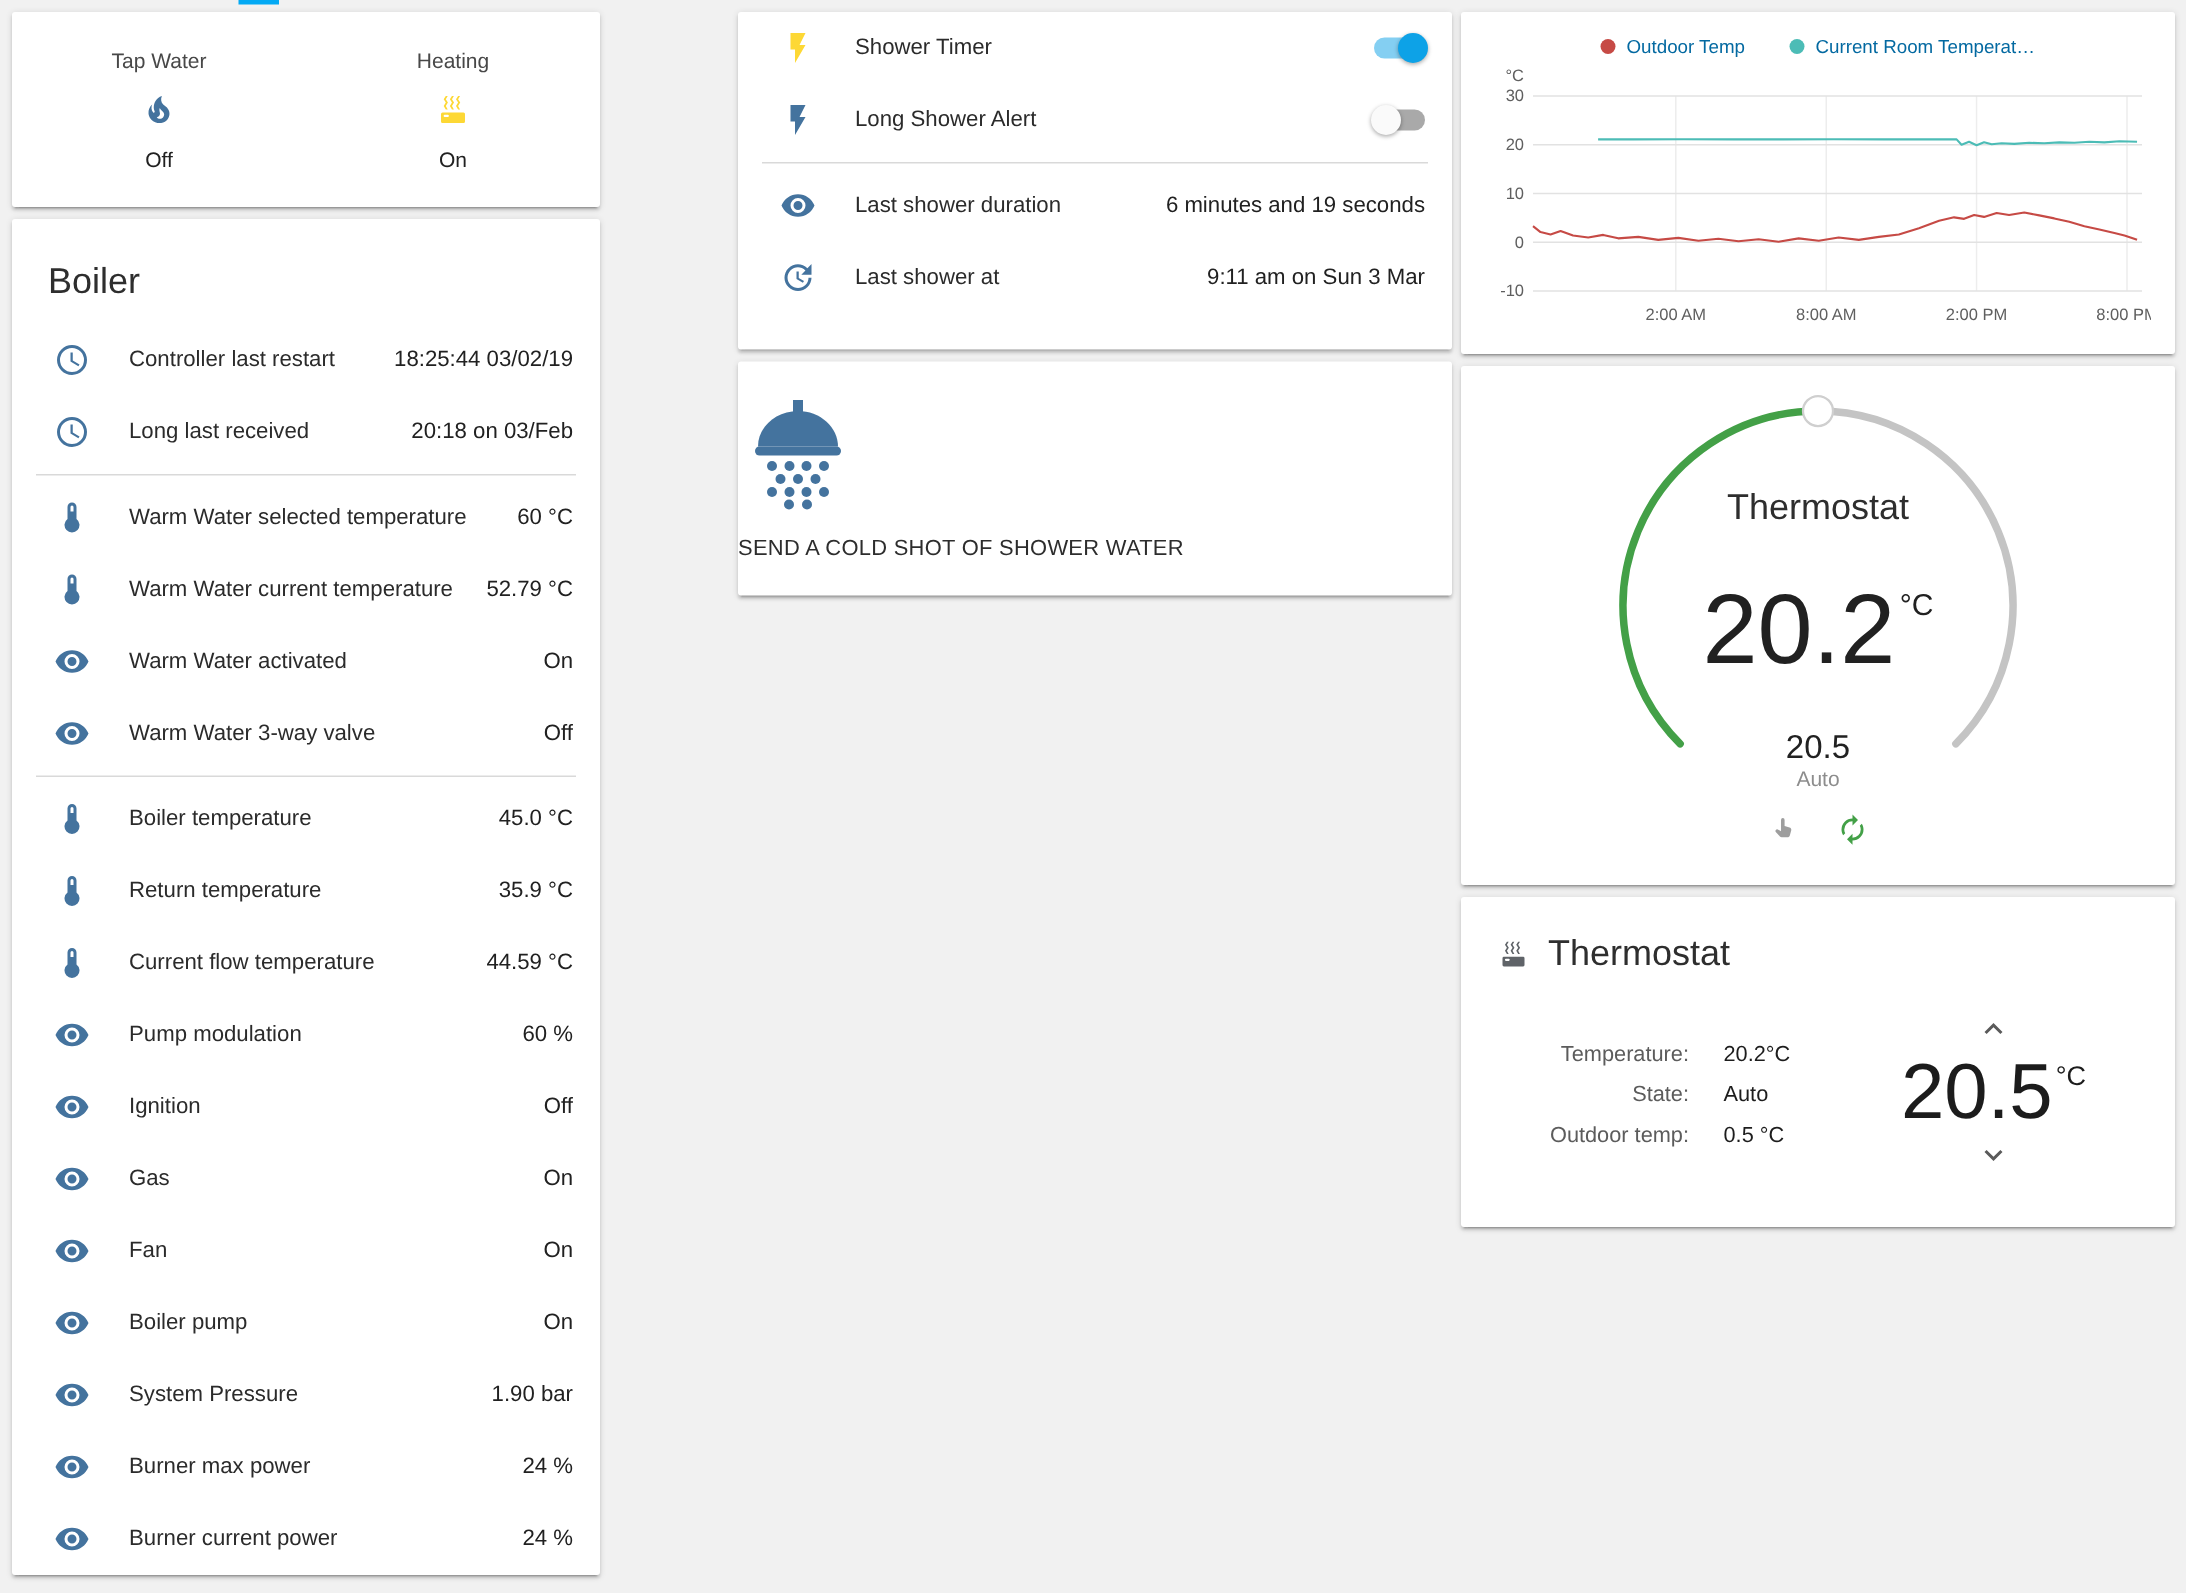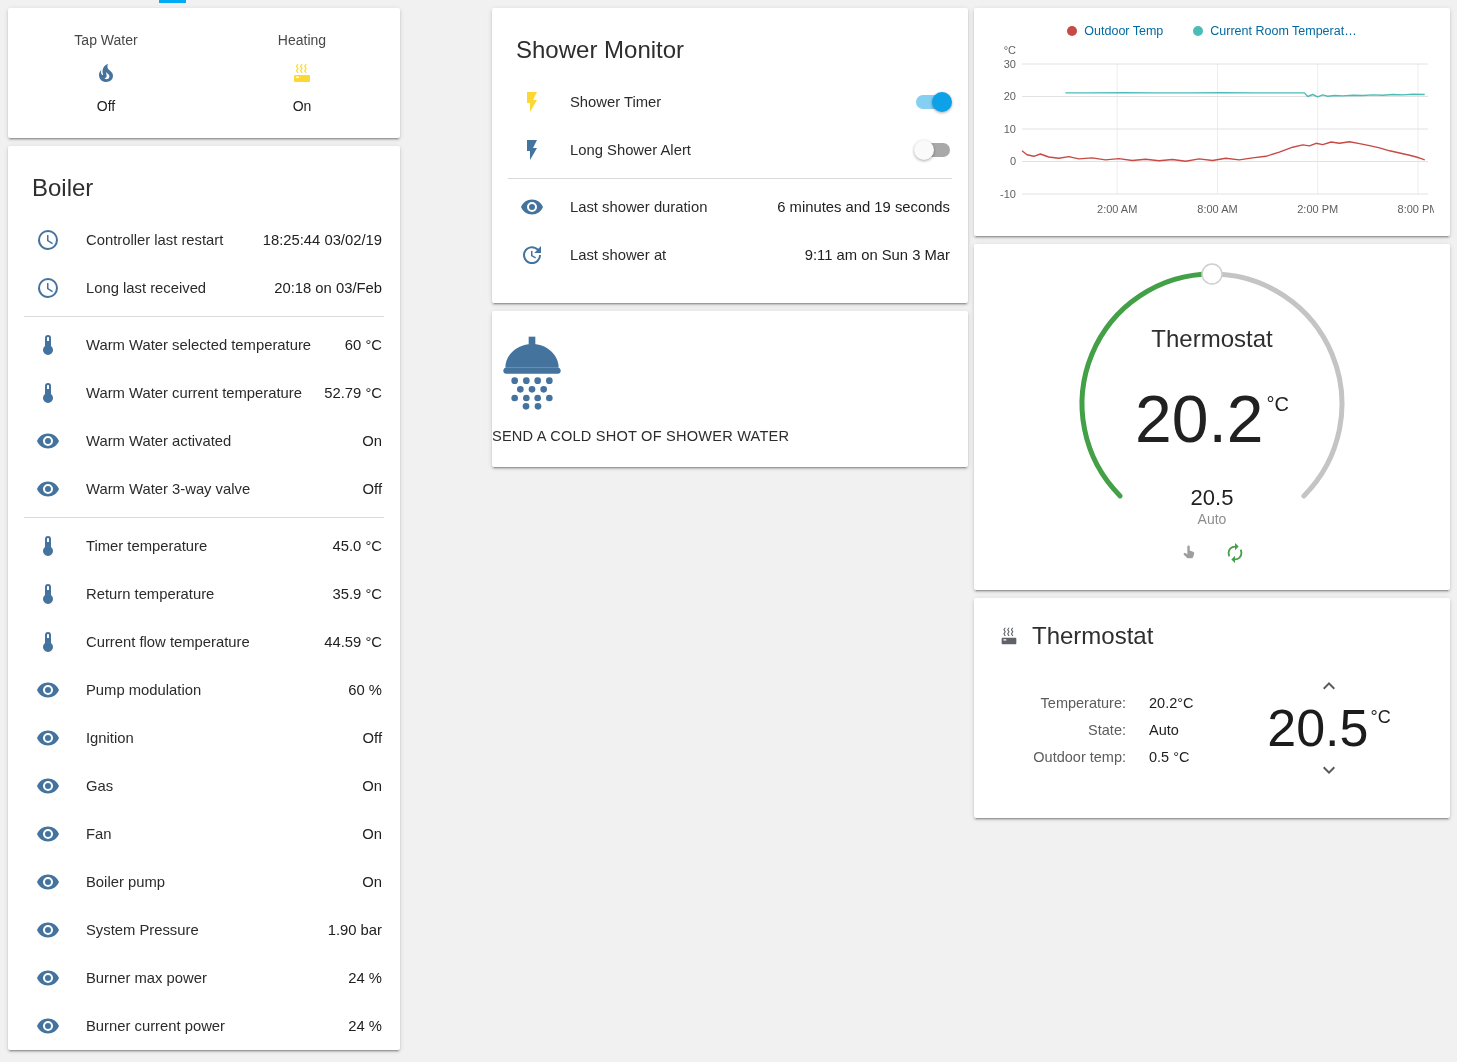--- a/index.html
+++ b/index.html
@@ -172,21 +172,21 @@
           <span class="row-label">Warm Water 3-way valve</span>
           <span class="row-value">Off</span>
         </div>
         <div class="divider"></div>
         <div class="entity-row">
           <span class="row-icon" style="color:#44739e">
             <svg viewBox="0 0 24 24" fill="currentColor">
               <path d="M15 13V5a3 3 0 0 0-6 0v8a5 5 0 1 0 6 0M12 4a1 1 0 0 1 1 1v3h-2V5a1 1 0 0 1 1-1z"></path>
             </svg>
           </span>
-          <span class="row-label">Timer temperature</span>
+          <span class="row-label">Boiler temperature</span>
           <span class="row-value">45.0 °C</span>
         </div>
         <div class="entity-row">
           <span class="row-icon" style="color:#44739e">
             <svg viewBox="0 0 24 24" fill="currentColor">
               <path d="M15 13V5a3 3 0 0 0-6 0v8a5 5 0 1 0 6 0M12 4a1 1 0 0 1 1 1v3h-2V5a1 1 0 0 1 1-1z"></path>
             </svg>
           </span>
           <span class="row-label">Return temperature</span>
           <span class="row-value">35.9 °C</span>
@@ -271,21 +271,20 @@
           </span>
           <span class="row-label">Burner current power</span>
           <span class="row-value">24 %</span>
         </div>
       </div>
   </div>
 </div>
 
 <div class="col" id="col-mid">
   <div class="card">
-    <div class="card-header">Shower Monitor</div>
     <div id="shower-rows" class="rows-pad">
         <div class="entity-row">
           <span class="row-icon" style="color:#fdd835">
             <svg viewBox="0 0 24 24" fill="currentColor">
               <path d="M7 2v11h3v9l7-12h-4l4-8H7z"></path>
             </svg>
           </span>
           <span class="row-label">Shower Timer</span>
           <span class="toggle on">
             <span class="knob"></span>

